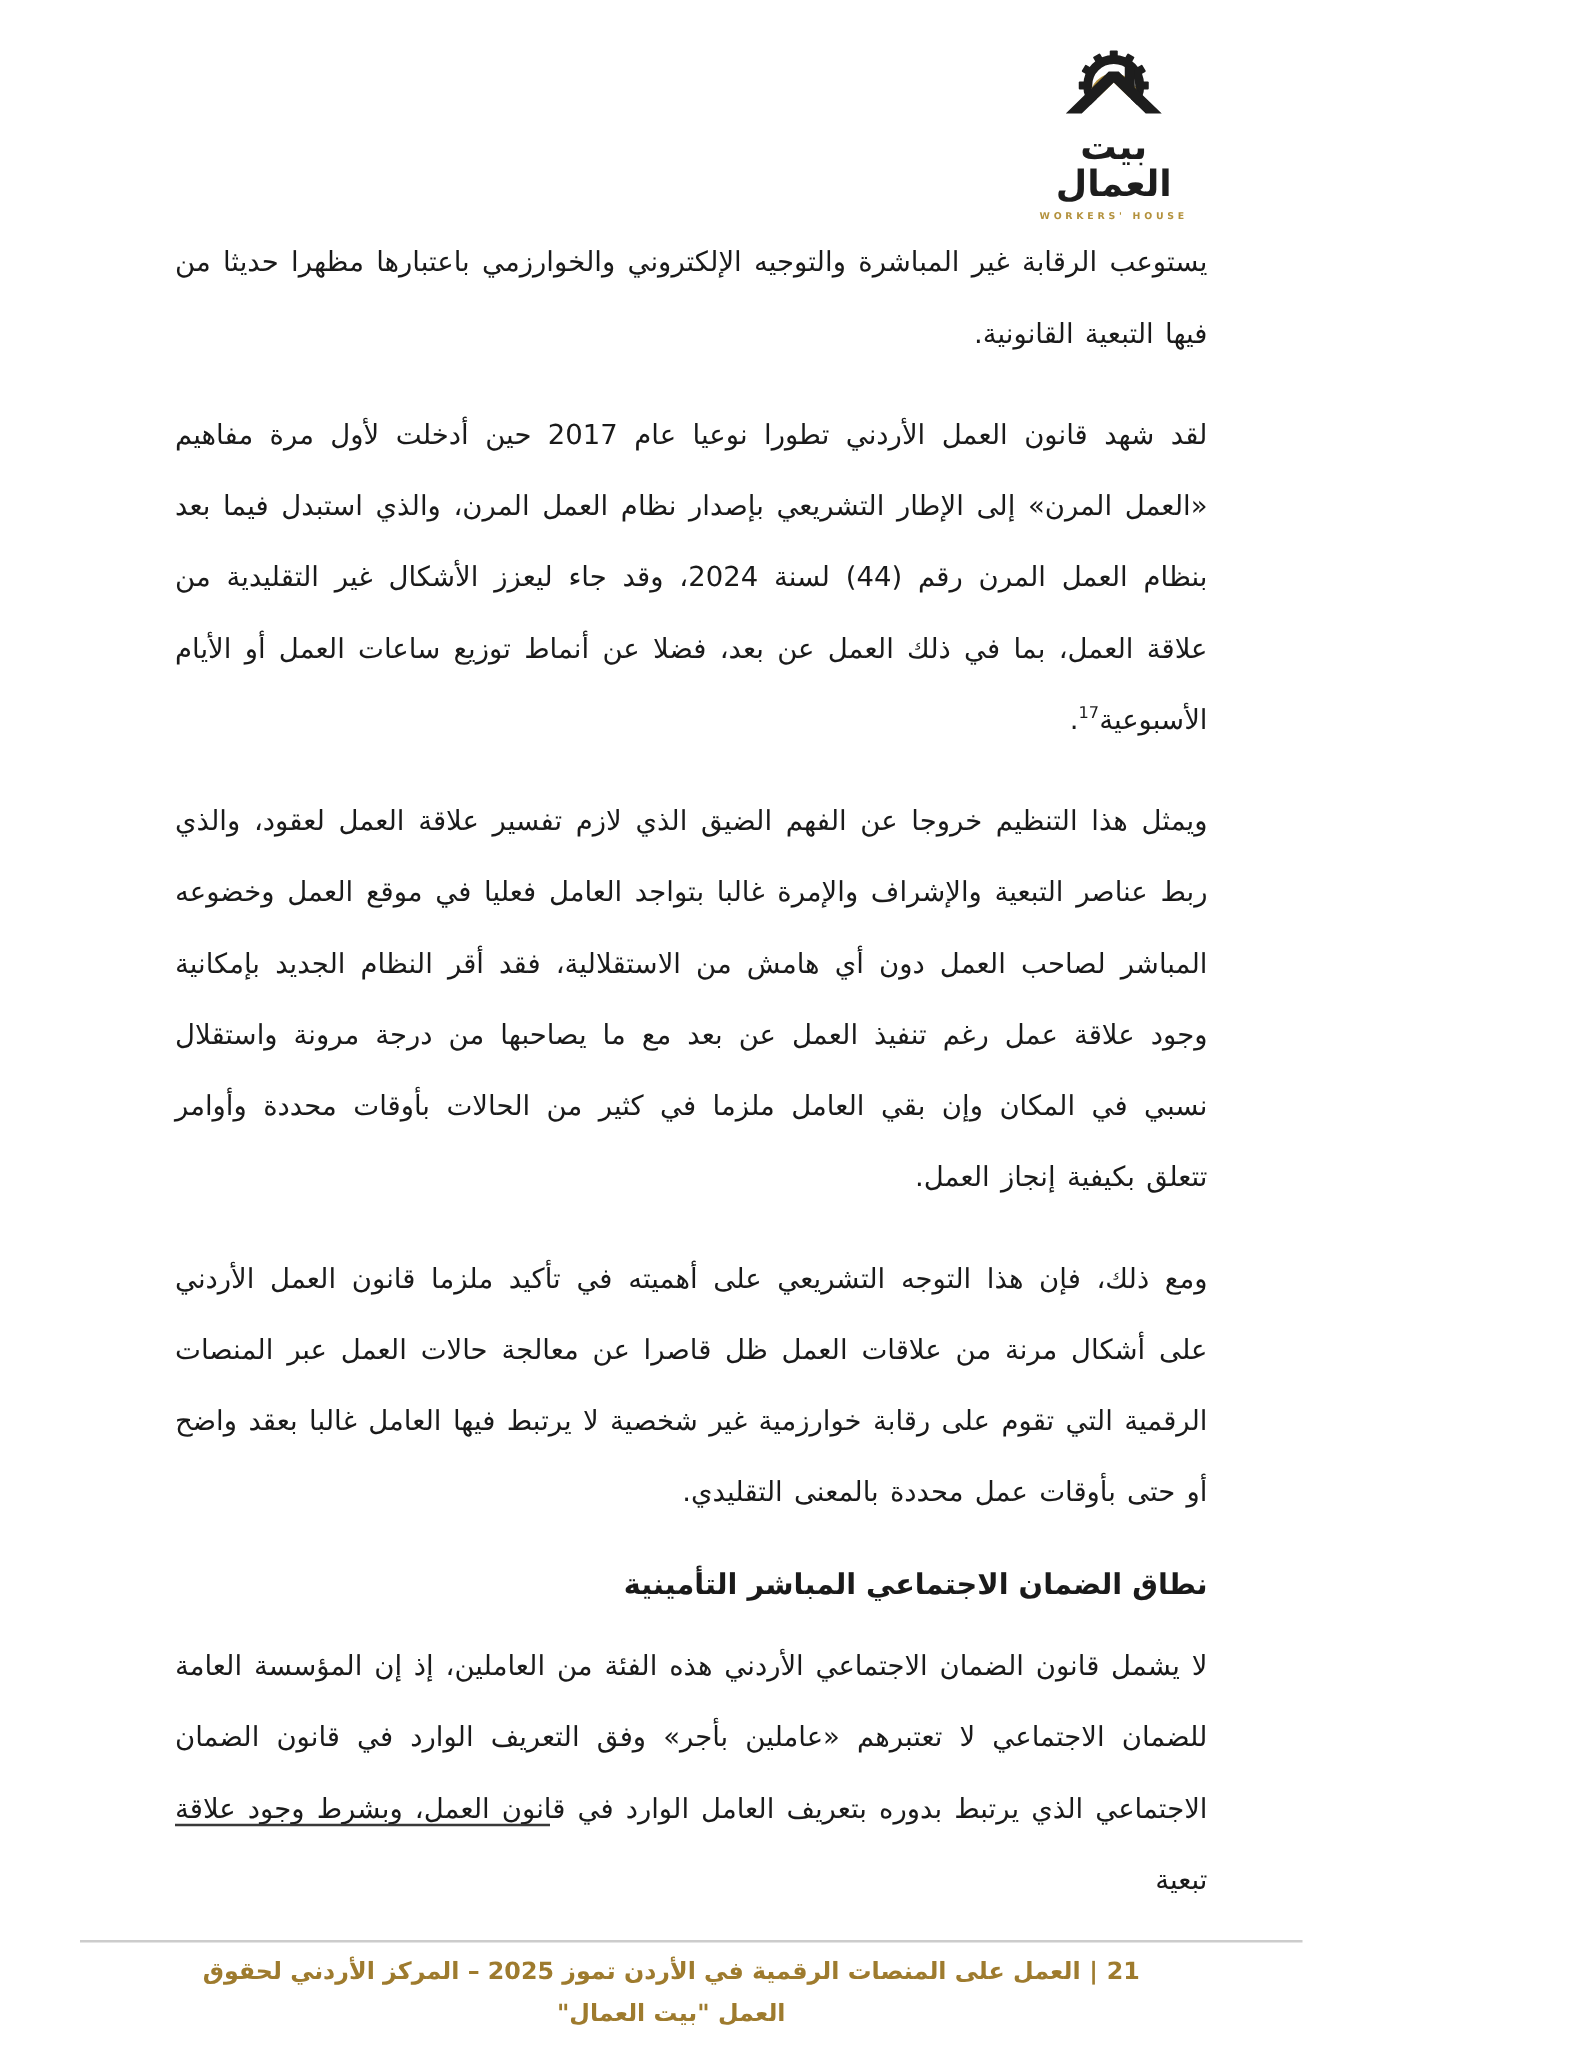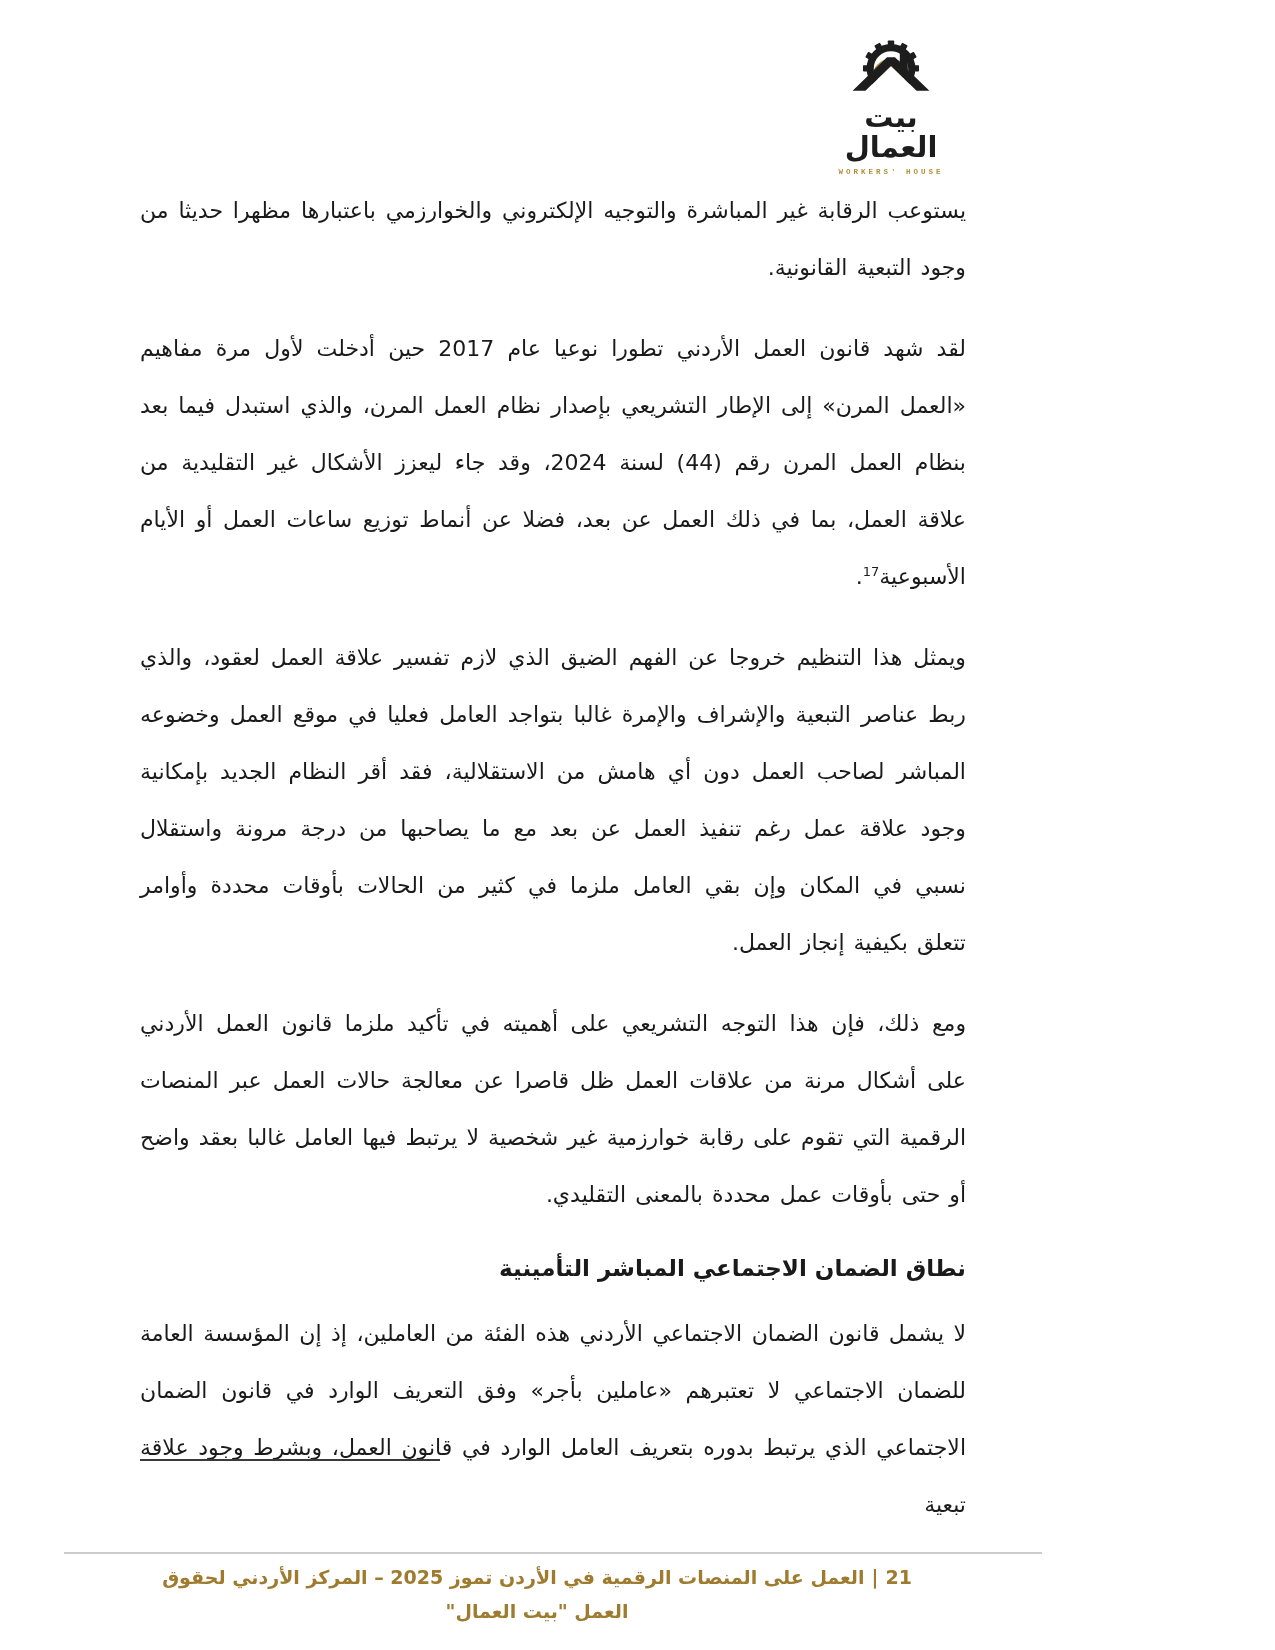--- a/index.html
+++ b/index.html
@@ -13,21 +13,21 @@
     overflow:hidden;
   }
 
   
   .logo {
     position:absolute; top:38px; right:148px;
     width:134px; text-align:center;
   }
   .logo svg { display:block; margin:0 auto; width:96px; height:64px; }
   .logo-ar { font-weight:bold; font-size:29px; line-height:1.05; color:#1d1d1d; letter-spacing:0.5px; }
-  .logo-en { margin-top:5px; font-size:7.5px; font-weight:bold; letter-spacing:3px; color:#b3913c; white-space:nowrap;font-family:Liberation Mono, monospace; }
+  .logo-en { margin-top:5px; font-size:7.5px; font-weight:bold; letter-spacing:3px; color:#b3913c; white-space:nowrap; }
 
   
   .content {
     position:absolute; top:182px; right:140px; left:140px;
   }
   .para {
     margin:0 0 24px 0;
     font-size:22px;
     line-height:57px;
     text-align:justify;
@@ -93,21 +93,21 @@
       <path d="M36,50 A24,24 0 0 1 84,50 Z" fill="#b3913c"></path>
       <path d="M28,66 L60,35 L92,66 Z" fill="#ffffff"></path>
       <path d="M12,66 L55,24 L65,24 L71,30 L71,19 L81,19 L81,40 L108,66 L92,66 L60,35 L28,66 Z" fill="#1d1d1d"></path>
     </svg>
     <div class="logo-ar">بيت</div>
     <div class="logo-ar">العمال</div>
     <div class="logo-en">WORKERS' HOUSE</div>
   </div>
 
   <main class="content">
-    <p class="para">يستوعب الرقابة غير المباشرة والتوجيه الإلكتروني والخوارزمي باعتبارها مظهرا حديثا من وجود التبعية القانونية.</p>
+    <p class="para">يستوعب الرقابة غير المباشرة والتوجيه الإلكتروني والخوارزمي باعتبارها مظهرا حديثا من فيها التبعية القانونية.</p>
 
 
     <p class="para"><span>لقد شهد قانون العمل الأردني تطورا نوعيا عام 2017 حين أدخلت لأول مرة مفاهيم «العمل المرن» إلى الإطار التشريعي بإصدار نظام العمل المرن، والذي استبدل فيما بعد بنظام العمل المرن رقم (44) لسنة 2024، وقد جاء ليعزز الأشكال غير التقليدية من علاقة العمل، بما في ذلك العمل عن بعد، فضلا عن أنماط توزيع ساعات العمل أو الأيام الأسبوعية</span><sup class="fnref">17</sup><span>.</span></p>
 
     <p class="para">ويمثل هذا التنظيم خروجا عن الفهم الضيق الذي لازم تفسير علاقة العمل لعقود، والذي ربط عناصر التبعية والإشراف والإمرة غالبا بتواجد العامل فعليا في موقع العمل وخضوعه المباشر لصاحب العمل دون أي هامش من الاستقلالية، فقد أقر النظام الجديد بإمكانية وجود علاقة عمل رغم تنفيذ العمل عن بعد مع ما يصاحبها من درجة مرونة واستقلال نسبي في المكان وإن بقي العامل ملزما في كثير من الحالات بأوقات محددة وأوامر تتعلق بكيفية إنجاز العمل.</p>
 
     <p class="para">ومع ذلك، فإن هذا التوجه التشريعي على أهميته في تأكيد ملزما قانون العمل الأردني على أشكال مرنة من علاقات العمل ظل قاصرا عن معالجة حالات العمل عبر المنصات الرقمية التي تقوم على رقابة خوارزمية غير شخصية لا يرتبط فيها العامل غالبا بعقد واضح أو حتى بأوقات عمل محددة بالمعنى التقليدي.</p>
 
     <h2 class="heading">نطاق الضمان الاجتماعي المباشر التأمينية</h2>
 

